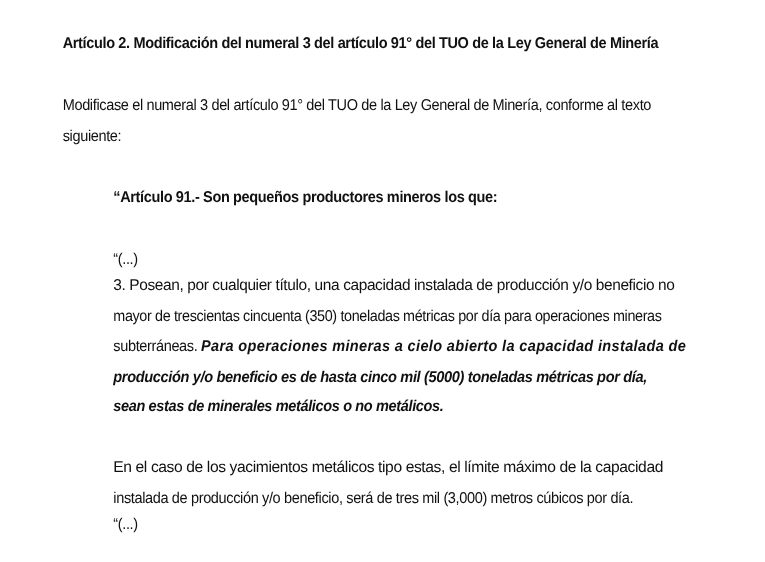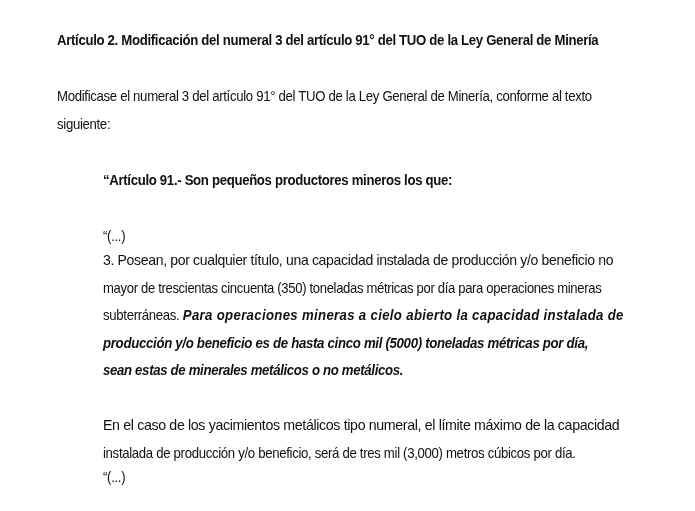--- a/index.html
+++ b/index.html
@@ -44,18 +44,18 @@
 
   <div class="line narrow" style="left:103px; top:251px; transform:scaleX(0.99);">3. Posean, por cualquier título, una capacidad instalada de producción y/o beneficio no</div>
   <div class="line narrow" style="left:103px; top:279px; transform:scaleX(0.92);">mayor de trescientas cincuenta (350) toneladas métricas por día para operaciones mineras</div>
   <div class="line narrow" style="left:103px; top:306px; transform:scaleX(0.93);">
     <span>subterráneas.</span>
     <span class="bi" style="letter-spacing:0.35px;">Para operaciones mineras a cielo abierto la capacidad instalada de</span>
   </div>
   <div class="line narrow bi" style="left:103px; top:334px; transform:scaleX(0.935);">producción y/o beneficio es de hasta cinco mil (5000) toneladas métricas por día,</div>
   <div class="line narrow bi" style="left:103px; top:361px; transform:scaleX(0.93);">sean estas de minerales metálicos o no metálicos.</div>
 
-  <div class="line narrow" style="left:103px; top:416px; transform:scaleX(1.0);">En el caso de los yacimientos metálicos tipo numeral, el límite máximo de la capacidad</div>
+  <div class="line narrow" style="left:103px; top:416px; transform:scaleX(1.0);">En el caso de los yacimientos metálicos tipo estas, el límite máximo de la capacidad</div>
   <div class="line narrow" style="left:103px; top:444px; transform:scaleX(0.93);">instalada de producción y/o beneficio, será de tres mil (3,000) metros cúbicos por día.</div>
 
   <div class="line narrow" style="left:103px; top:468px; transform:scaleX(0.93);">“(...)</div>
 
 </div>
 
 </body></html>

